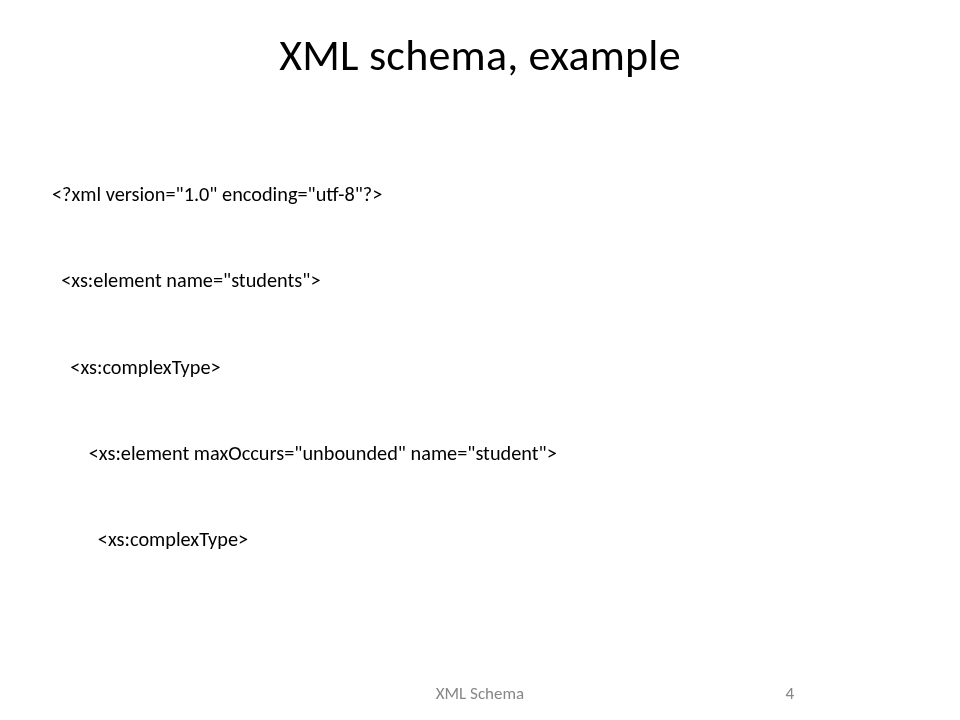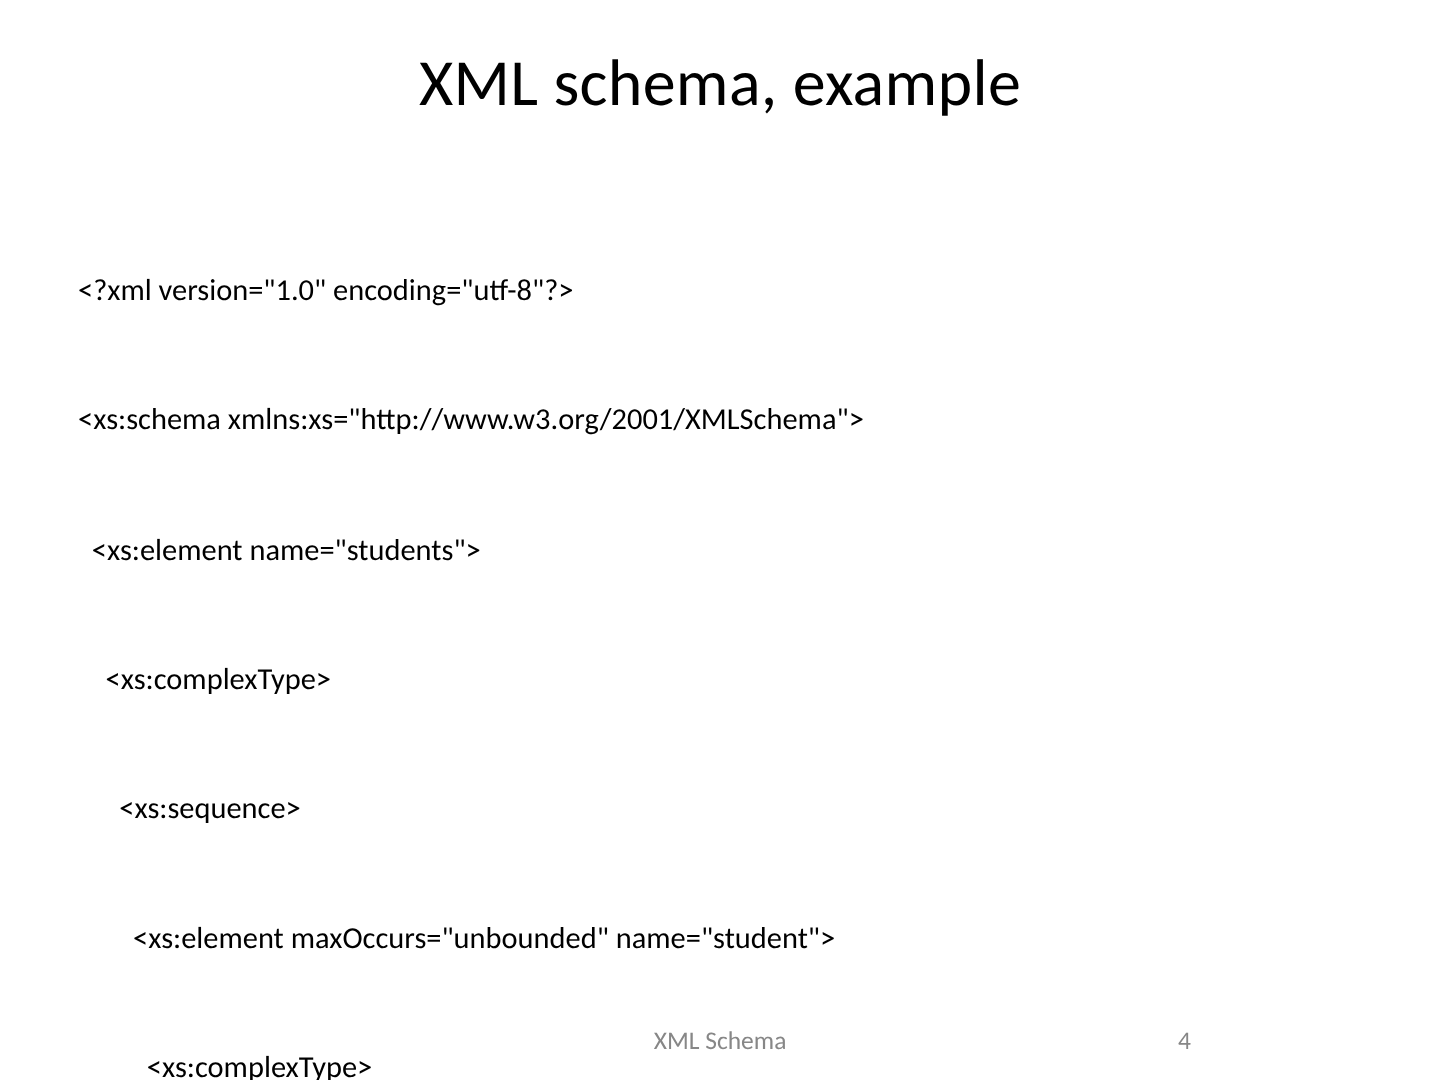--- a/index.html
+++ b/index.html
@@ -57,24 +57,22 @@
 </style>
 </head>
 <body>
 
 <div class="slide">
 
   <div class="title">XML schema, example</div>
 
   <div class="code">
     <span class="line">&lt;?xml version="1.0" encoding="utf-8"?&gt;</span>
-    <span class="line">&lt;xs:schema xmlns:xs="http://www.w3.org/2001/XMLSchema"&gt;</span>
     <span class="line">  &lt;xs:element name="students"&gt;</span>
     <span class="line">    &lt;xs:complexType&gt;</span>
-    <span class="line">      &lt;xs:sequence&gt;</span>
     <span class="line">        &lt;xs:element maxOccurs="unbounded" name="student"&gt;</span>
     <span class="line">          &lt;xs:complexType&gt;</span>
     
     
     
     
     
     
     
     

